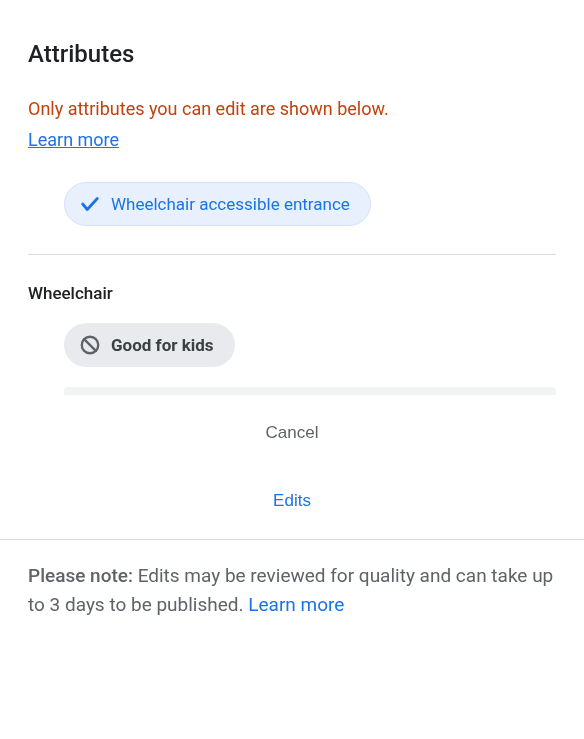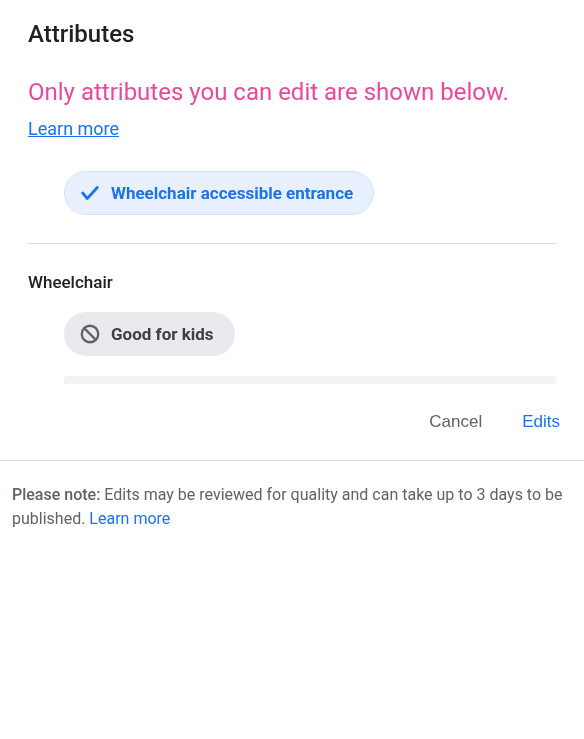--- a/index.html
+++ b/index.html
@@ -8,31 +8,31 @@
       padding: 0;
     }
     body {
       font-family: 'Google Sans', Roboto, Arial, sans-serif;
       background: #fff;
       width: 584px;
       height: 739px;
       color: #202124;
     }
     .container {
-      padding: 20px 28px 0 28px;
+      padding: 40px 28px 0 28px;
     }
     .page-title {
       font-size: 24px;
       font-weight: 500;
       color: #202124;
       margin-bottom: 28px;
     }
     .description {
-      font-size: 24px;
-      color: #ec4899;
+      font-size: 18px;
+      color: #c2410c;
       margin-bottom: 8px;
       line-height: 1.4;
     }
     .learn-more-link {
       font-size: 18px;
       color: #1a73e8;
       text-decoration: underline;
       cursor: pointer;
       display: inline-block;
       margin-bottom: 32px;
@@ -58,21 +58,20 @@
       padding: 10px 20px 10px 14px;
       border-radius: 24px;
       font-size: 17px;
       cursor: pointer;
       border: 1px solid transparent;
     }
     .chip-selected {
       background: #e8f0fe;
       border: 1px solid #d2e3fc;
       color: #1a73e8;
-      font-weight: bold;
     }
     .chip-unselected {
       background: #e8eaed;
       color: #3c4043;
       font-weight: bold;
     }
     .chip-icon {
       display: inline-flex;
       align-items: center;
       justify-content: center;
@@ -87,39 +86,40 @@
       height: 8px;
       background: #f1f3f4;
       border-radius: 4px 4px 0 0;
       margin-top: 20px;
     }
     .actions {
       display: flex;
       justify-content: flex-end;
       gap: 40px;
       padding: 24px 24px 24px 24px;
+      flex-direction: column;
     }
     .btn {
       font-size: 17px;
       font-weight: 500;
       background: none;
       border: none;
       cursor: pointer;
       padding: 4px 0;
     }
     .btn-cancel {
       color: #5f6368;
     }
     .btn-apply {
       color: #1a73e8;
     }
     .footer {
       border-top: 1px solid #dadce0;
-      padding: 22px 12px;
-      font-size: 16px;
+      padding: 22px 28px;
+      font-size: 19px;
       color: #5f6368;
       line-height: 1.5;
     }
     .footer .bold {
       font-weight: 500;
       color: #5f6368;
     }
     .footer .footer-link {
       color: #1a73e8;
       cursor: pointer;

